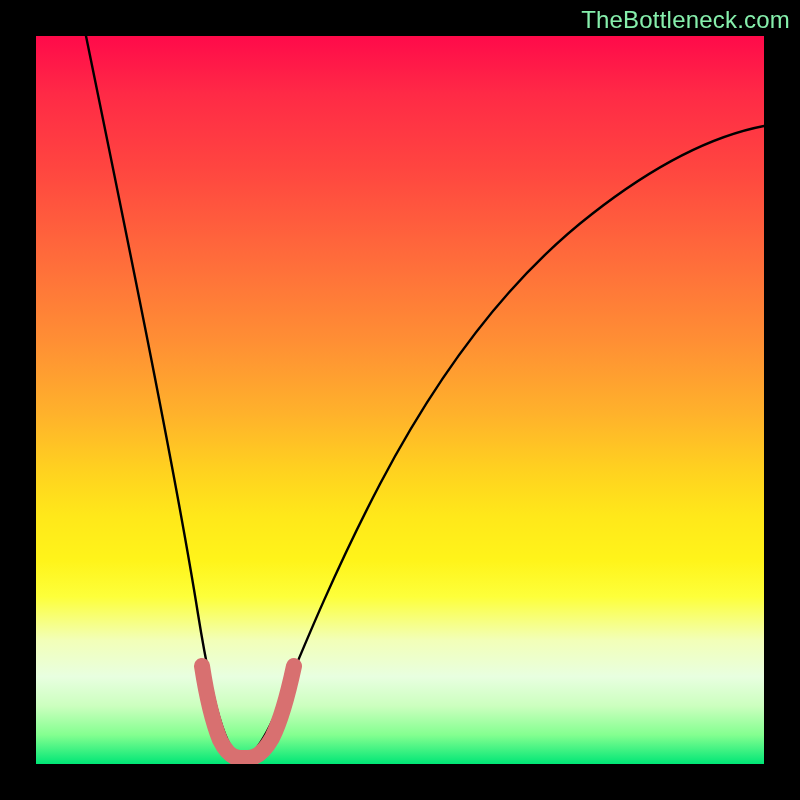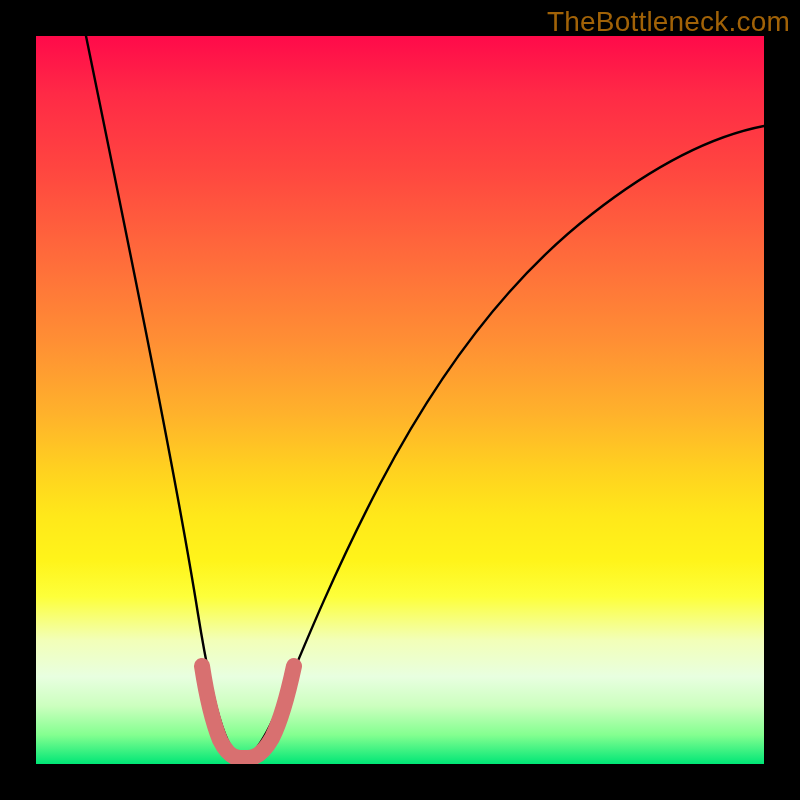--- a/index.html
+++ b/index.html
@@ -56,22 +56,22 @@
     position: absolute;
     left: 0;
     top: 0;
     width: 100%;
     height: 100%;
   }
   .watermark {
     position: absolute;
     top: 6px;
     right: 10px;
-    color: #a16207;
-    font-size: 28px;
+    color: #86efac;
+    font-size: 24px;
     letter-spacing: 0.2px;
     user-select: none;
   }
 </style>
 </head>
 <body>
 
 <div class="frame">
 
   <div class="plot">

